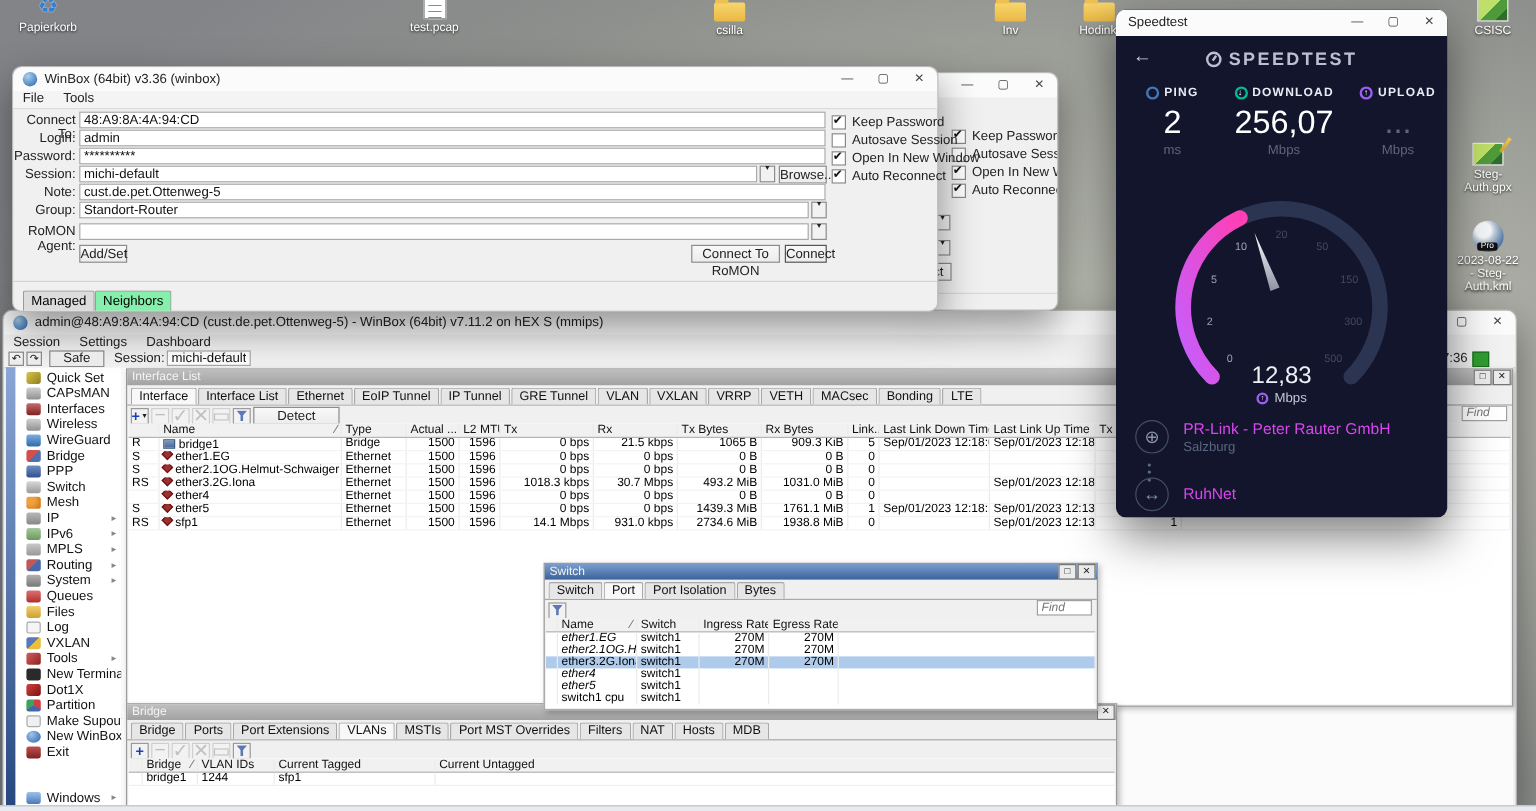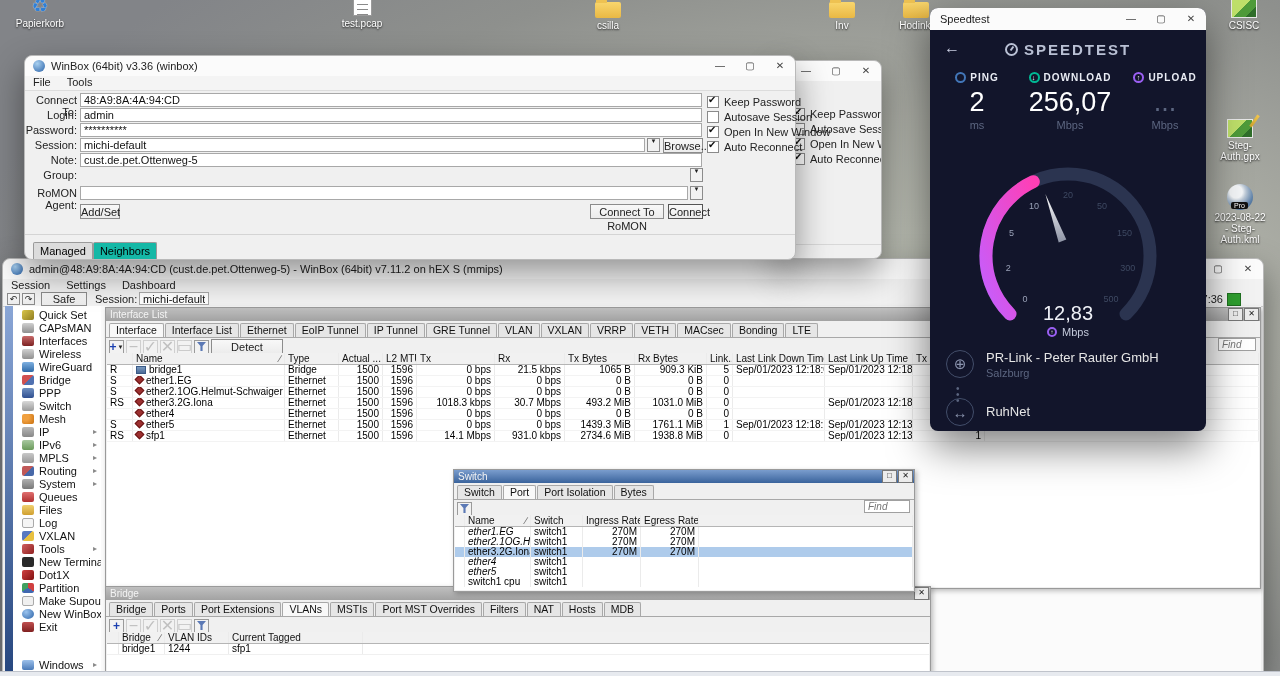--- a/index.html
+++ b/index.html
@@ -30,21 +30,21 @@
   .mtxt{font-size:11px;color:#222;padding:0 8px}
   .flabel{position:absolute;font-size:11px;color:#222;text-align:right}
   .finput{position:absolute;height:14px;border:1px solid #a8a8a8;background:#fff;font-size:11px;font-family:"Liberation Sans",sans-serif;padding:0 3px;box-sizing:border-box;color:#111}
   .wbtn{position:absolute;border:1px solid #8c8c8c;background:linear-gradient(#f8f8f8,#ececec);font-size:11px;color:#222;text-align:center;box-sizing:border-box}
   .drop{position:absolute;border:1px solid #8c8c8c;background:#f2f2f2;font-size:6px;color:#222;text-align:center;box-sizing:border-box}
   .drop::before{content:"▼";position:relative;top:-1px}
   .cbrow{display:flex;align-items:center;gap:5px;height:15px}
   .cbx{width:10px;height:10px;border:1px solid #8a8a8a;background:#fff;position:relative;flex:0 0 auto}
   .cbx.checked::after{content:"✔";position:absolute;left:0px;top:-3px;font-size:10px;color:#111}
   .cblabel{font-size:11px;color:#222;white-space:nowrap}
-  .ltab{position:absolute;height:16px;line-height:16px;font-size:11px;text-align:center;border:1px solid #9a9a9a;border-bottom:none;border-radius:2px 2px 0 0;background:#14b8a6}
+  .ltab{position:absolute;height:16px;line-height:16px;font-size:11px;text-align:center;border:1px solid #9a9a9a;border-bottom:none;border-radius:2px 2px 0 0;background:#86efac}
   .ltab.pressed{background:#dcdcdc}
   
   .cw{position:absolute;background:#f0f0f0;border:1px solid #9a9a9a;box-shadow:2px 2px 5px rgba(0,0,0,.25);box-sizing:border-box}
   .cwtb{height:13px;display:flex;align-items:center;background:linear-gradient(#bfbfbf,#a2a2a2);color:#f4f4f4;font-size:10px;padding-left:4px}
   .cwtb.active{background:linear-gradient(#7a9dcd,#3a639c)}
   .cwctl{margin-left:auto;display:flex;gap:1px;padding-right:1px}
   .cwb{width:13px;height:11px;border:1px solid #777;background:#ececec;color:#222;font-size:8px;line-height:10px;text-align:center}
   .tabs{display:flex;gap:1px;padding:2px 3px 0;border-bottom:1px solid #a8a8a8;height:14px}
   .tab{padding:0 6px;font-size:10.5px;line-height:13px;border:1px solid #a8a8a8;border-bottom:none;background:#e6e6e6;border-radius:2px 2px 0 0;color:#111}
   .tab.active{background:#f8f8f8;font-weight:normal}
@@ -114,21 +114,21 @@
   .mlab{display:flex;align-items:center;justify-content:center;gap:4px;font-size:10px;font-weight:bold;letter-spacing:1px;color:#e9ecf4}
   .mring{width:11px;height:11px;border-radius:50%;box-sizing:border-box;display:flex;align-items:center;justify-content:center;font-size:7px;color:#fff}
   .mval{font-size:27px;color:#fff;margin-top:4px;line-height:30px;font-weight:300}
   .munit{font-size:11px;color:#5c6680;margin-top:2px}
   .gtick{font-size:9px;fill:#3e4962;font-family:"Liberation Sans",sans-serif}
   .gtick.lit{fill:#9aa2b8}
   .curval{position:absolute;left:0;right:0;top:272px;text-align:center;font-size:20px;color:#eef0f6;font-weight:300}
   .curunit{position:absolute;left:0;right:0;top:296px;display:flex;justify-content:center;align-items:center;gap:5px;font-size:11px;color:#c3c9da}
   .resrow{position:absolute;left:16px;display:flex;gap:12px;align-items:flex-start}
   .rescirc{width:26px;height:26px;border:1px solid #434e6a;border-radius:50%;display:flex;align-items:center;justify-content:center;color:#8a93ad;font-size:15px;flex:0 0 auto}
-  .resname{font-size:13px;color:#e5e5e5;line-height:15px}
+  .resname{font-size:13px;color:#d946ef;line-height:15px}
   .ressub{font-size:11px;color:#5c6680;margin-top:2px}
   .vdots{position:absolute;left:26px;top:356px;color:#5c6680;font-size:10px;line-height:6px}
   
   .taskbar{position:absolute;left:0;bottom:0;width:1280px;height:4px;background:#e7eaef;border-top:1px solid #bfc3cb;z-index:60}
 </style>
 </head>
 <body>
 
 <div class="dicon" style="left:12px;top:-4px">
   <div class="art">
@@ -210,21 +210,21 @@
         <span class="cbx checked"></span>
         <span class="cblabel">Auto Reconnect</span>
       </div>
     </div>
   <span class="drop" style="left:0;top:118px;width:13px;height:13px"></span>
   <span class="drop" style="left:0;top:139px;width:13px;height:13px"></span>
   <span class="wbtn" style="left:-8px;top:158px;width:22px;height:15px;line-height:14px">ct</span>
   <div style="position:absolute;left:0;right:0;top:183px;border-top:1px solid #d8d8d8"></div>
 </div>
 
-<div class="w11" style="left:24px;top:55px;width:770px;height:203px;z-index:20">
+<div class="w11" style="left:10px;top:55px;width:770px;height:203px;z-index:20">
   <div class="w11tb">
     <span class="ball"></span>
     <span>WinBox (64bit) v3.36 (winbox)</span>
     <div class="wbtns">
       <span class="wcb">—</span>
       <span class="wcb">▢</span>
       <span class="wcb">✕</span>
     </div>
   </div>
   <div style="display:flex;height:14px;border-bottom:1px solid #dcdcdc;background:#f4f4f4">
@@ -238,20 +238,21 @@
   <input class="finput" style="left: 55px; top: 52px; width: 622px;" value="admin">
   <span class="flabel" style="right:718px;top:68px">Password:</span>
   <input class="finput" style="left: 55px; top: 67px; width: 622px;" value="**********">
   <span class="flabel" style="right:718px;top:83px">Session:</span>
   <input class="finput" style="left: 55px; top: 82px; width: 565px;" value="michi-default">
   <span class="drop" style="left:622px;top:82px;width:13px;height:14px"></span>
   <span class="wbtn" style="left:638px;top:82px;width:40px;height:15px;line-height:14px">Browse...</span>
   <span class="flabel" style="right:718px;top:98px">Note:</span>
   <input class="finput" style="left: 55px; top: 97px; width: 622px;" value="cust.de.pet.Ottenweg-5">
   <span class="flabel" style="right:718px;top:113px">Group:</span>
+  <input class="finput" style="left: 55px; top: 112px; width: 608px;" value="Standort-Router">
   <span class="drop" style="left:665px;top:112px;width:13px;height:14px"></span>
   <span class="flabel" style="right:718px;top:131px">RoMON Agent:</span>
   <input class="finput" style="left: 55px; top: 130px; width: 608px;" value="">
   <span class="drop" style="left:665px;top:130px;width:13px;height:14px"></span>
 
   <span class="wbtn" style="left:55px;top:148px;width:40px;height:15px;line-height:14px">Add/Set</span>
   <span class="wbtn" style="left:565px;top:148px;width:74px;height:15px;line-height:14px">Connect To RoMON</span>
   <span class="wbtn" style="left:643px;top:148px;width:35px;height:15px;line-height:14px;border-color:#555">Connect</span>
 
   <div style="position:absolute;left:682px;top:38px">
@@ -775,20 +776,21 @@
           <span class="funnel"></span>
         </span>
     </div>
     <span class="hdrop" style="right:3px;top:46px">▼</span>
     <div style="position:absolute;left:1px;right:1px;top:45px;bottom:1px;background:#fff;overflow:hidden">
       <div class="gridrow ghead" style="display:grid;grid-template-columns:12px 46px 64px 134px 1fr">
         <span class="gc"></span>
         <span class="gc"><span>Bridge</span><span class="sortsl">∕</span></span>
         <span class="gc">VLAN IDs</span>
         <span class="gc">Current Tagged</span>
+        <span class="gc">Current Untagged</span>
       </div>
       <div>
 
           <div class="gridrow" style="display:grid;grid-template-columns:12px 46px 64px 134px 1fr;border-bottom:1px solid #f0f0f0;line-height:11px">
             <span class="gc"></span>
             <span class="gc">bridge1</span>
             <span class="gc">1244</span>
             <span class="gc">sfp1</span>
           </div>
         </div>

